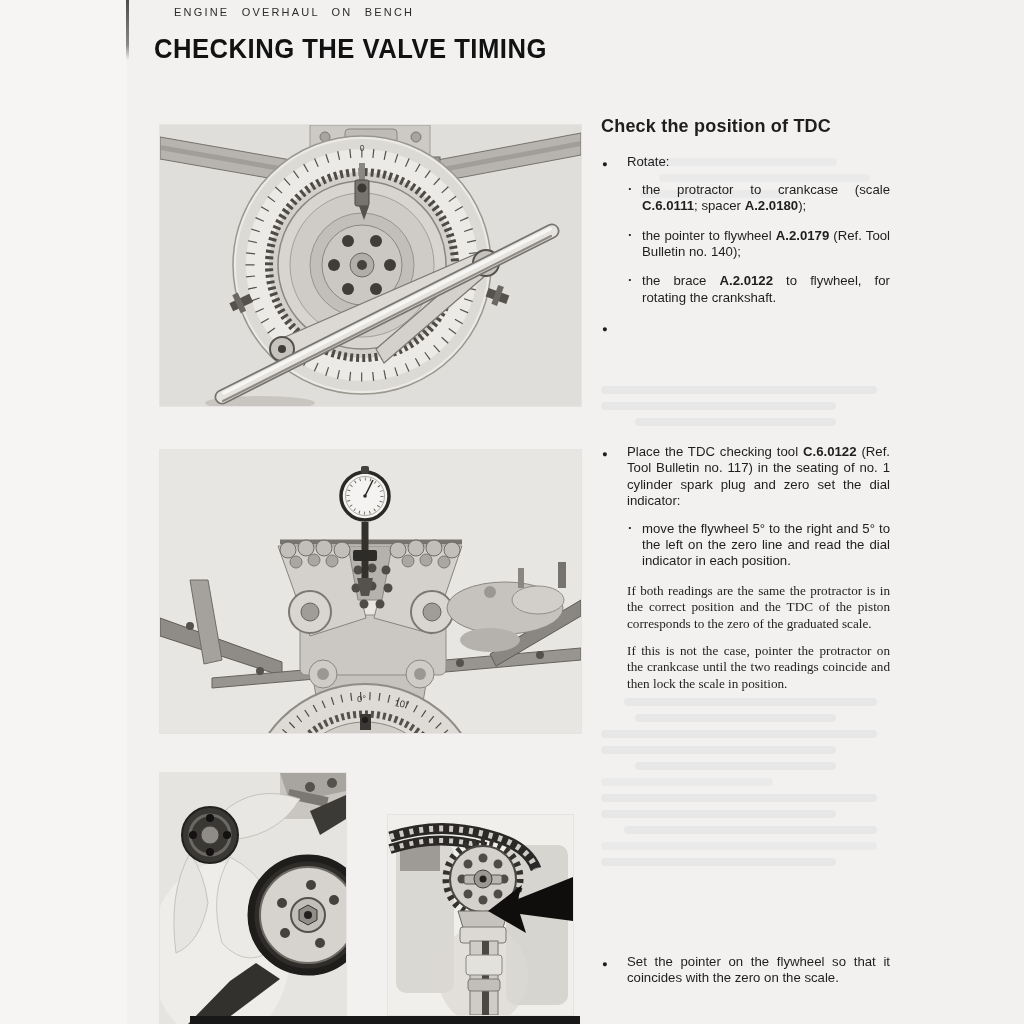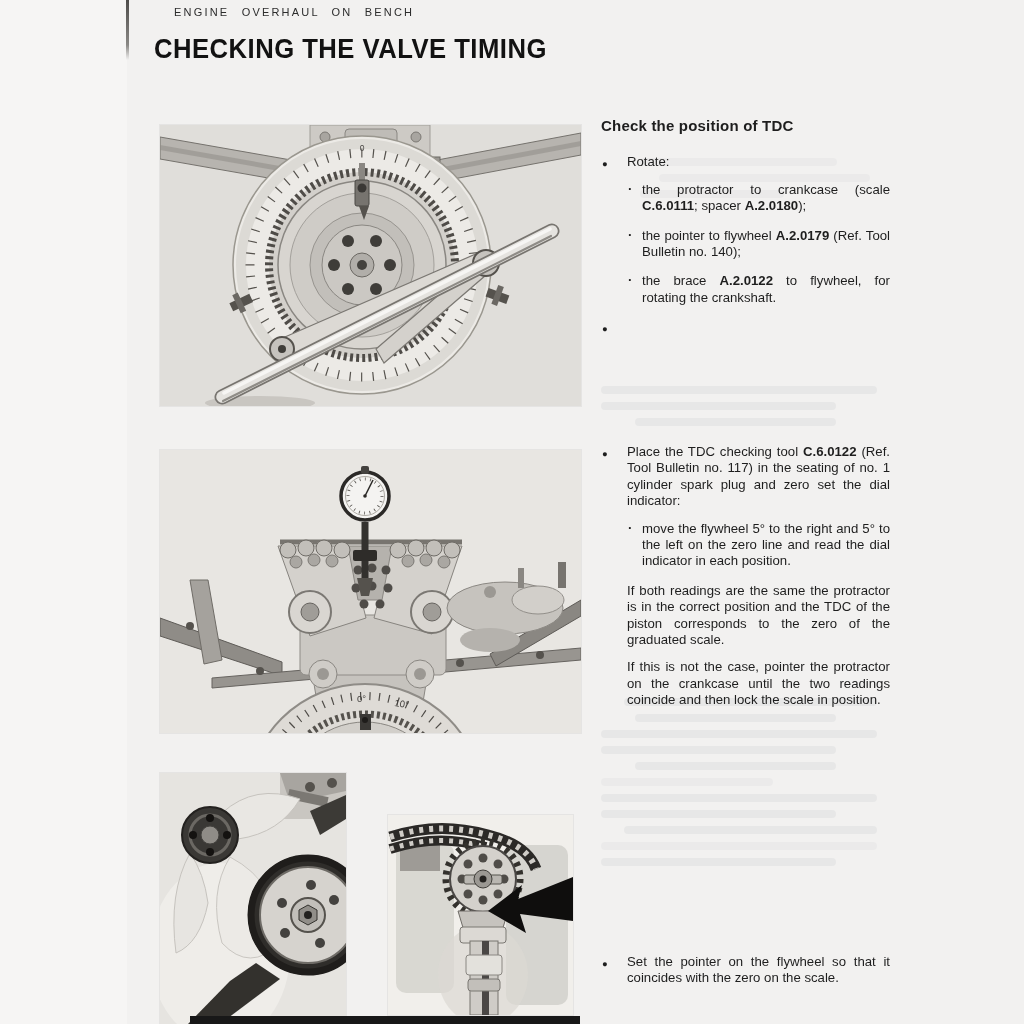--- a/index.html
+++ b/index.html
@@ -26,26 +26,26 @@
   #photo-engine-dial{left:160px;top:450px;}
   #photo-fan-pulley{left:160px;top:773px;}
   #photo-timing-chain{left:388px;top:815px;}
   .bottom-scan-bar{position:absolute;left:190px;top:1016px;width:390px;height:8px;background:#181818;}
 
   
   .right-column{position:absolute;left:601px;top:0;width:289px;height:1024px;}
   .rc-section{position:absolute;left:0;width:289px;z-index:2;}
   .blk{font-size:13.2px;line-height:16.4px;text-align:justify;margin-bottom:11px;color:#1e1e1e;}
   .blk b{font-weight:700;}
-  .blk.heading{font-weight:700;text-align:left;font-size:15px;margin-bottom:20px;letter-spacing:.2px;}
+  .blk.heading{font-weight:700;text-align:left;font-size:18px;margin-bottom:20px;letter-spacing:.2px;}
   .blk.bullet{position:relative;padding-left:26px;}
   .blk.bullet .marker{position:absolute;left:1px;top:2px;font-size:9.5px;}
   .blk.dash{position:relative;margin-left:27px;padding-left:14px;margin-bottom:13px;}
   .blk.dash .marker{position:absolute;left:0;top:-1px;font-weight:700;}
-  .blk.para{margin-left:26px;}
+  .blk.para{margin-left:26px;font-family:Liberation Serif, serif;}
 
   
   .ghost{position:absolute;z-index:1;}
   .ghost .gl{height:8px;border-radius:4px;background:#7e8894;opacity:.09;margin:8px 0;filter:blur(.6px);}
   .ghost .gl.w1{width:96%;} .ghost .gl.w2{width:88%;margin-left:8%;}
   .ghost .gl.w3{width:70%;margin-left:12%;} .ghost .gl.w4{width:82%;}
   .ghost .gl.w5{width:60%;} .ghost .gl.faint{opacity:.055;}
 </style>
 </head>
 <body>

